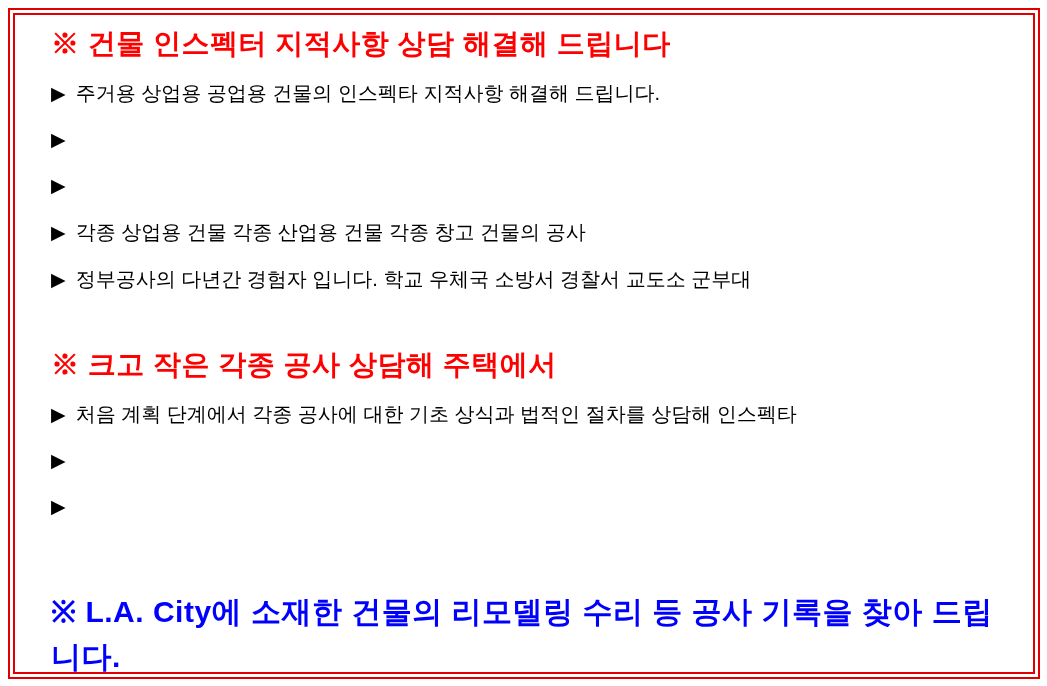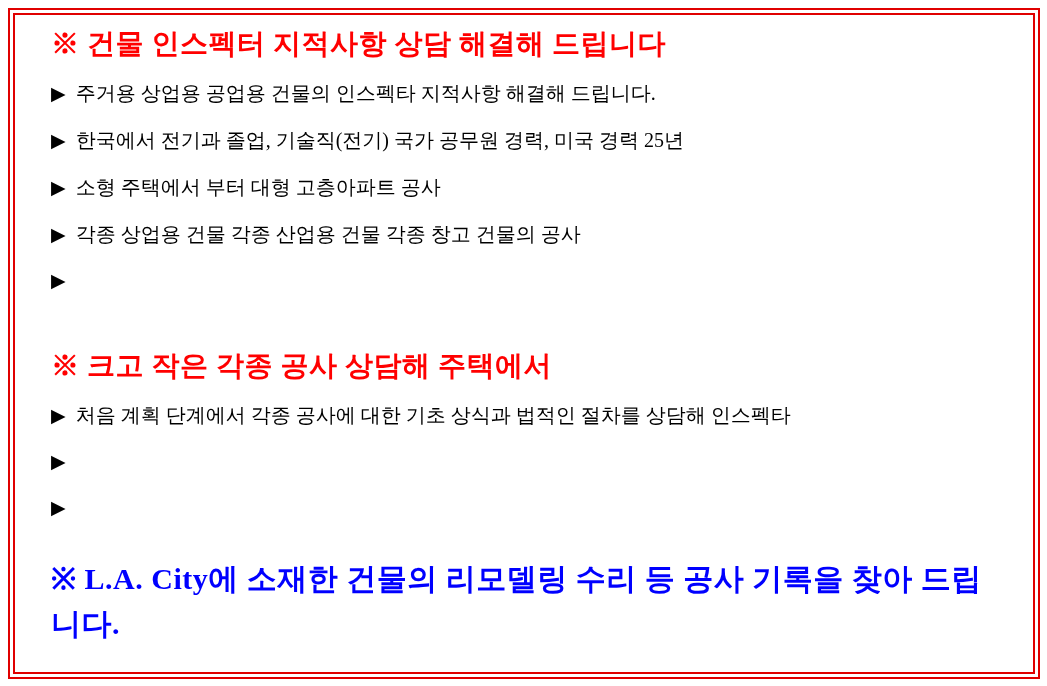--- a/index.html
+++ b/index.html
@@ -5,21 +5,21 @@
   html, body {
     margin: 0;
     padding: 0;
     background: #ffffff;
   }
   .page {
     position: relative;
     width: 1047px;
     height: 686px;
     background: #ffffff;
-    font-family: Liberation Serif, serif;
+    font-family: Liberation Sans, sans-serif;
     overflow: hidden;
   }
   .frame-outer {
     position: absolute;
     top: 8px; left: 8px; right: 7px; bottom: 7px;
     border: 2px solid #e00000;
   }
   .frame-inner {
     position: absolute;
     top: 3px; left: 3px; right: 3px; bottom: 3px;
@@ -36,21 +36,21 @@
     color: #ff0000;
     font-size: 28px;
     line-height: 34px;
     letter-spacing: 0.5px;
   }
   .heading.blue {
     color: #0000ff;
     font-size: 30px;
     line-height: 45px;
     letter-spacing: 0.5px;
-    margin-top: 36px;
+    margin-top: 70px;
   }
   .section-2 .heading.red {
     margin-top: 56px;
   }
   ul.bullets {
     list-style: none;
     margin: 0;
     padding: 0;
     margin-top: 20px;
   }
@@ -79,32 +79,31 @@
 
         <div class="section section-1">
           <h1 class="heading red">※ 건물 인스펙터 지적사항 상담 해결해 드립니다</h1>
           <ul class="bullets">
             <li>
               <span class="tri">▶</span>
               <span>주거용 상업용 공업용 건물의 인스펙타 지적사항 해결해 드립니다.</span>
             </li>
             <li>
               <span class="tri">▶</span>
-              <span>한국에서 전기과 졸업, 기술직(전기) 국가 공무원 경력, 미국 경력 25년</span>
             </li>
             <li>
               <span class="tri">▶</span>
-              <span>소형 주택에서 부터 대형 고층아파트 공사</span>
             </li>
             <li>
               <span class="tri">▶</span>
               <span>각종 상업용 건물 각종 산업용 건물 각종 창고 건물의 공사</span>
             </li>
             <li>
               <span class="tri">▶</span>
+              <span>정부공사의 다년간 경험자 입니다. 학교 우체국 소방서 경찰서 교도소 군부대</span>
             </li>
           </ul>
         </div>
 
         <div class="section section-2">
           <h1 class="heading red">※ 크고 작은 각종 공사 상담해 주택에서</h1>
           <ul class="bullets">
             <li>
               <span class="tri">▶</span>
               <span>처음 계획 단계에서 각종 공사에 대한 기초 상식과 법적인 절차를 상담해 인스펙타</span>

